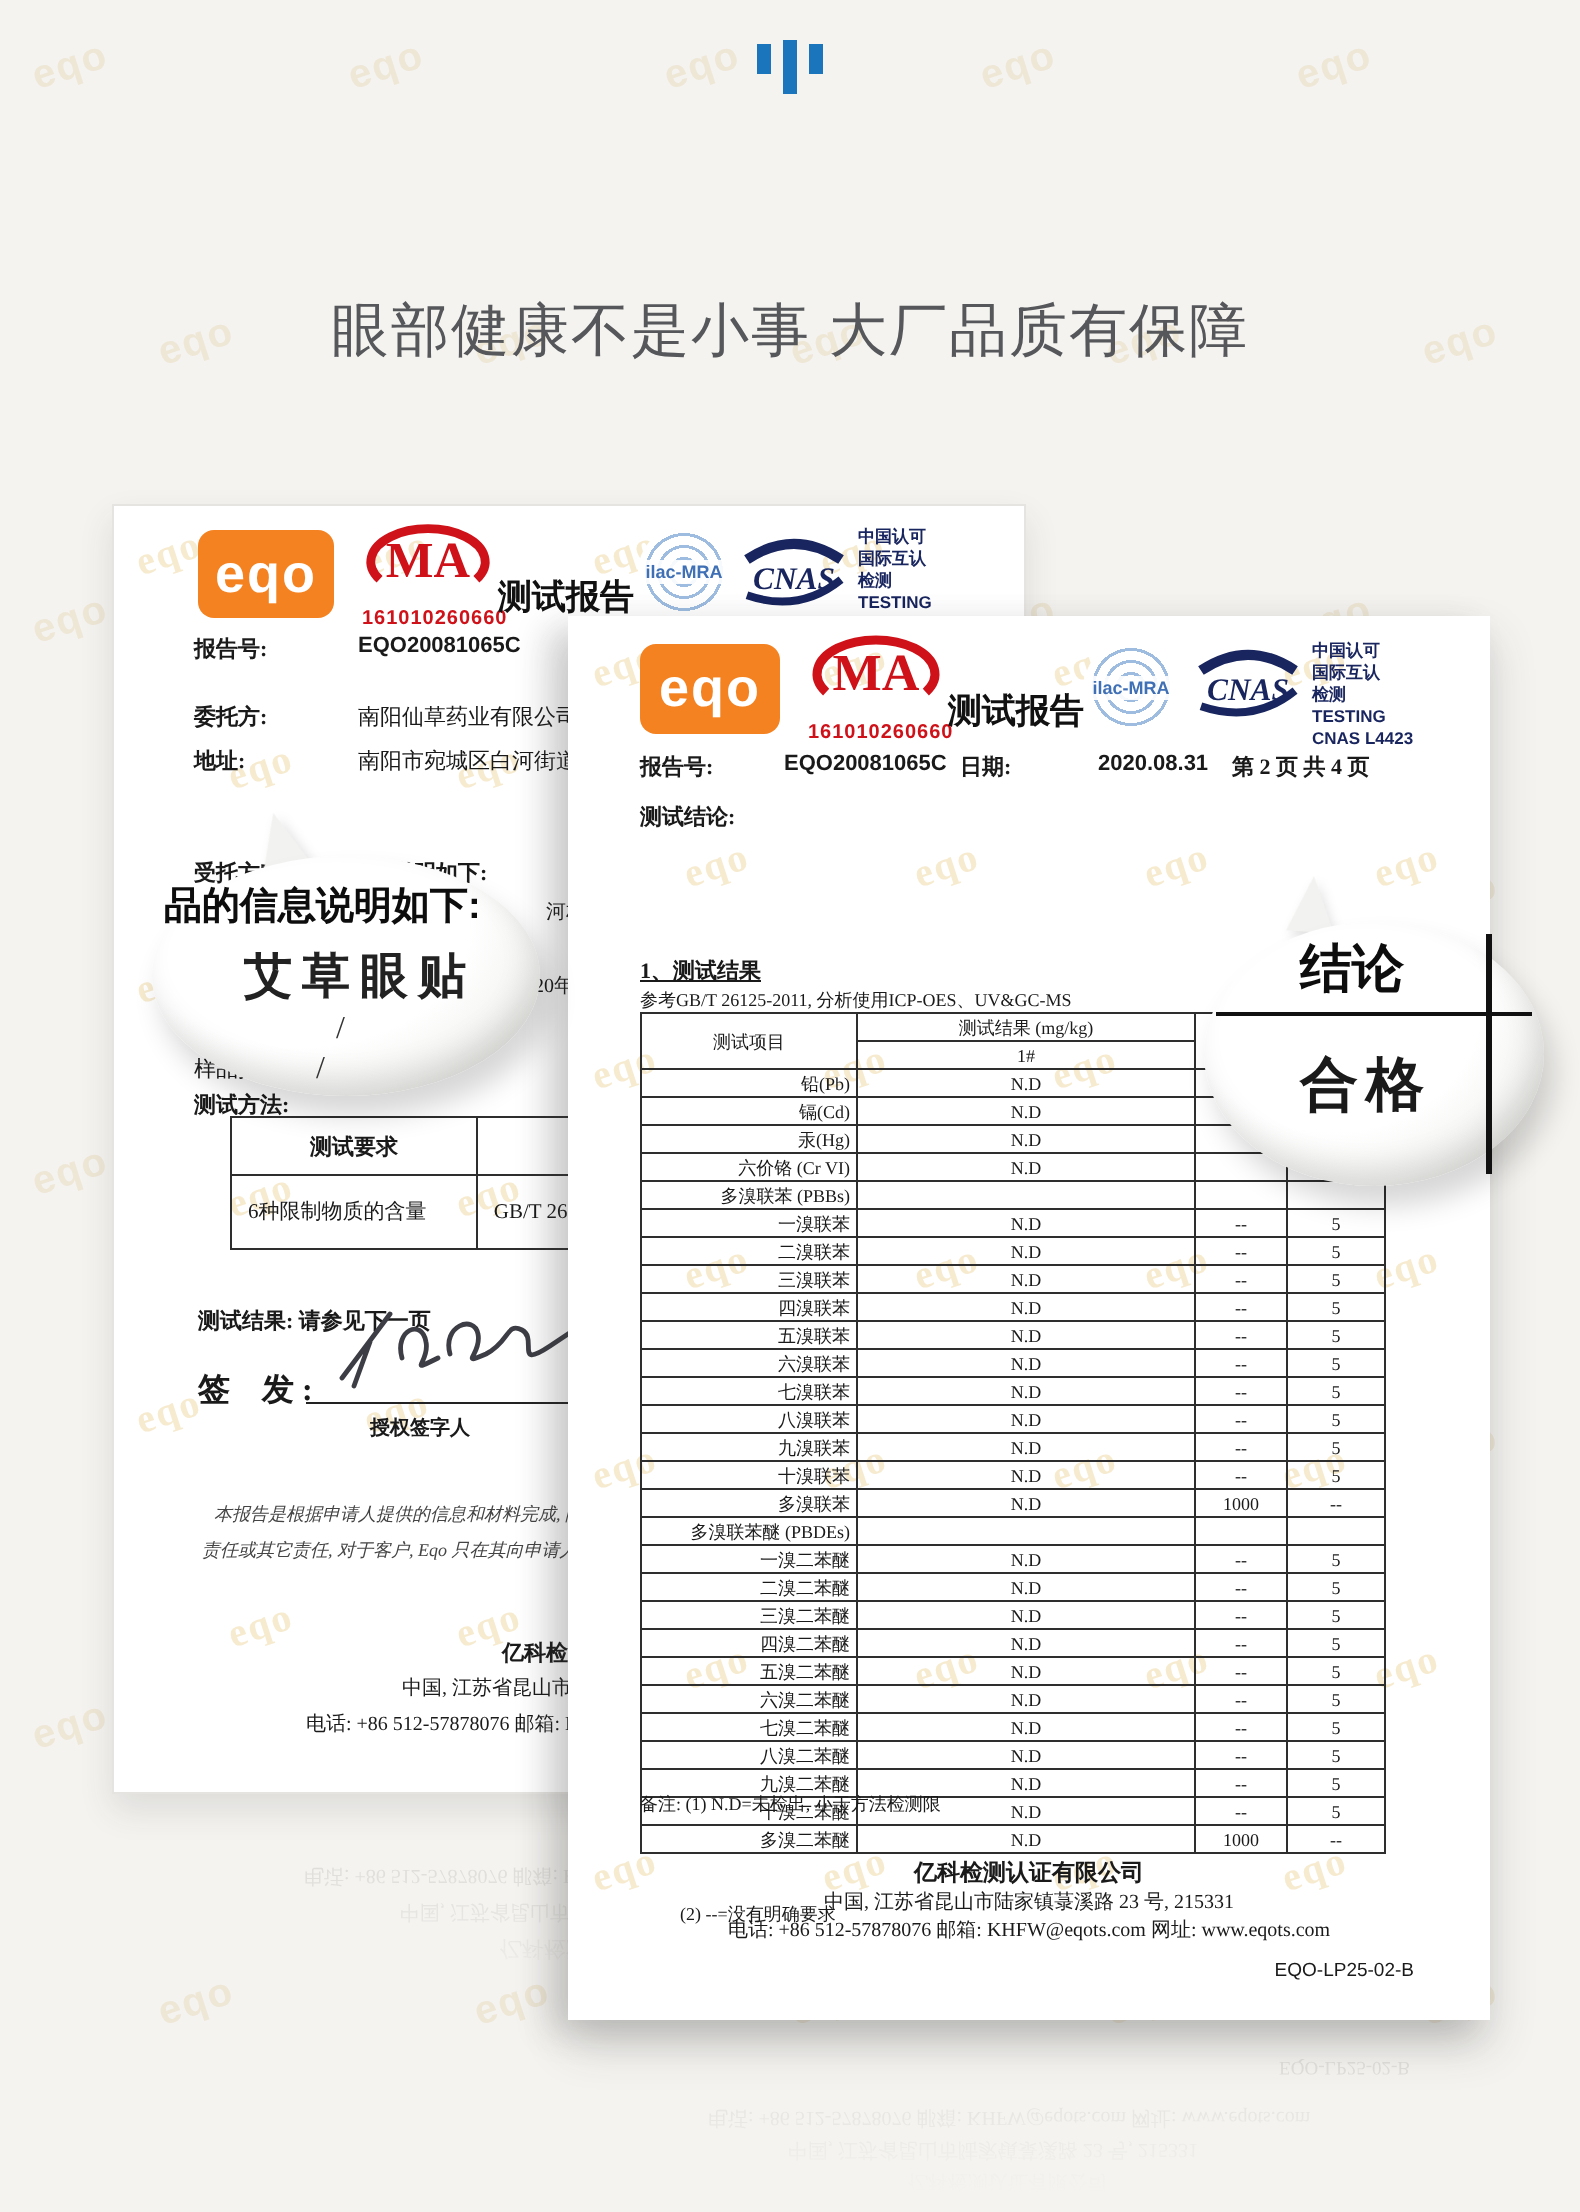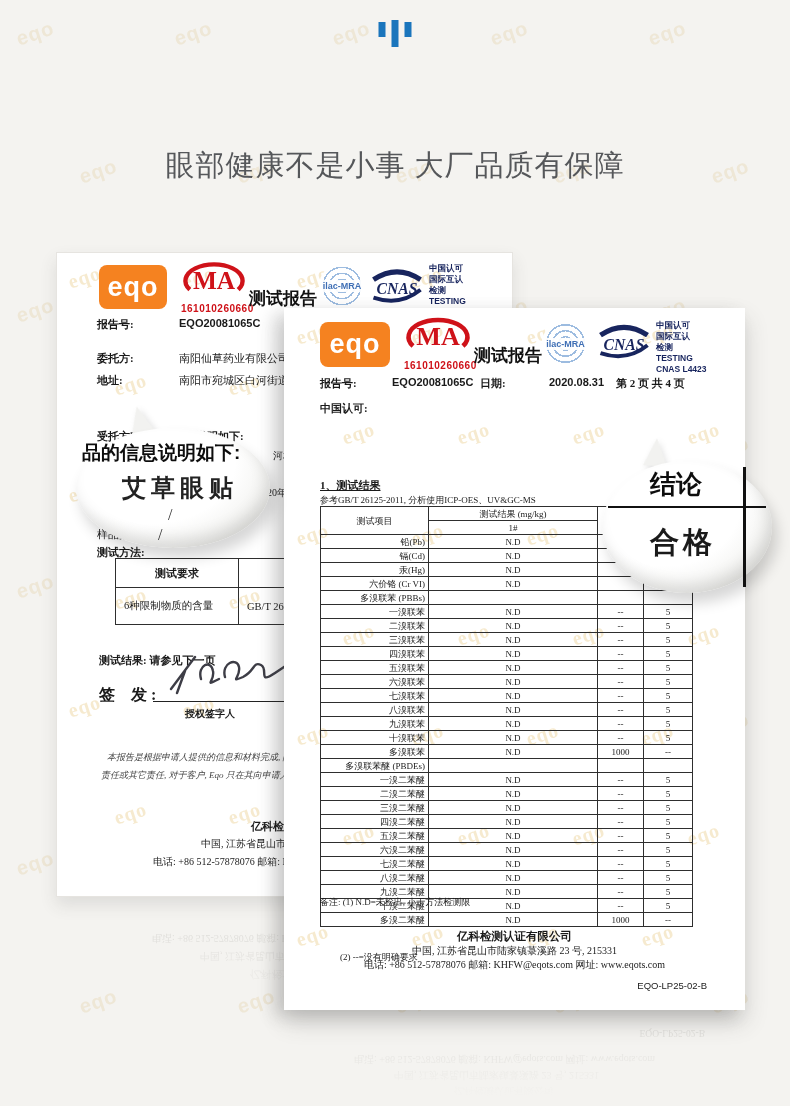--- a/index.html
+++ b/index.html
@@ -323,21 +323,21 @@
       <div>TESTING</div>
       <div>CNAS L4423</div>
     </div>
 
     <div class="abs lbl" style="left:36px;top:68px;">报告号:</div>
     <div class="abs lbl" style="left:108px;top:68px;font-family:'Liberation Sans',sans-serif;">EQO20081065C</div>
     <div class="abs lbl" style="left:196px;top:68px;">日期:</div>
     <div class="abs lbl" style="left:234px;top:68px;font-family:'Liberation Sans',sans-serif;margin-left:31px;">2020.08.31</div>
     <div class="abs lbl" style="left:332px;top:68px;">第 2 页 共 4 页</div>
 
-    <div class="abs lbl" style="left:36px;top:93px;">中国认可:</div>
+    <div class="abs lbl" style="left:36px;top:93px;">测试结论:</div>
 
     <div class="abs lbl" style="left:36px;top:170px;text-decoration:underline;">1、测试结果</div>
     <div class="abs small" style="left:36px;top:186px;">参考GB/T 26125-2011, 分析使用ICP-OES、UV&amp;GC-MS</div>
 
     <table class="tbl t-res abs" style="left:36px;top:198px;">
       <colgroup>
           <col style="width:108px">
           <col style="width:169px">
           <col style="width:46px">
           <col style="width:49px">

